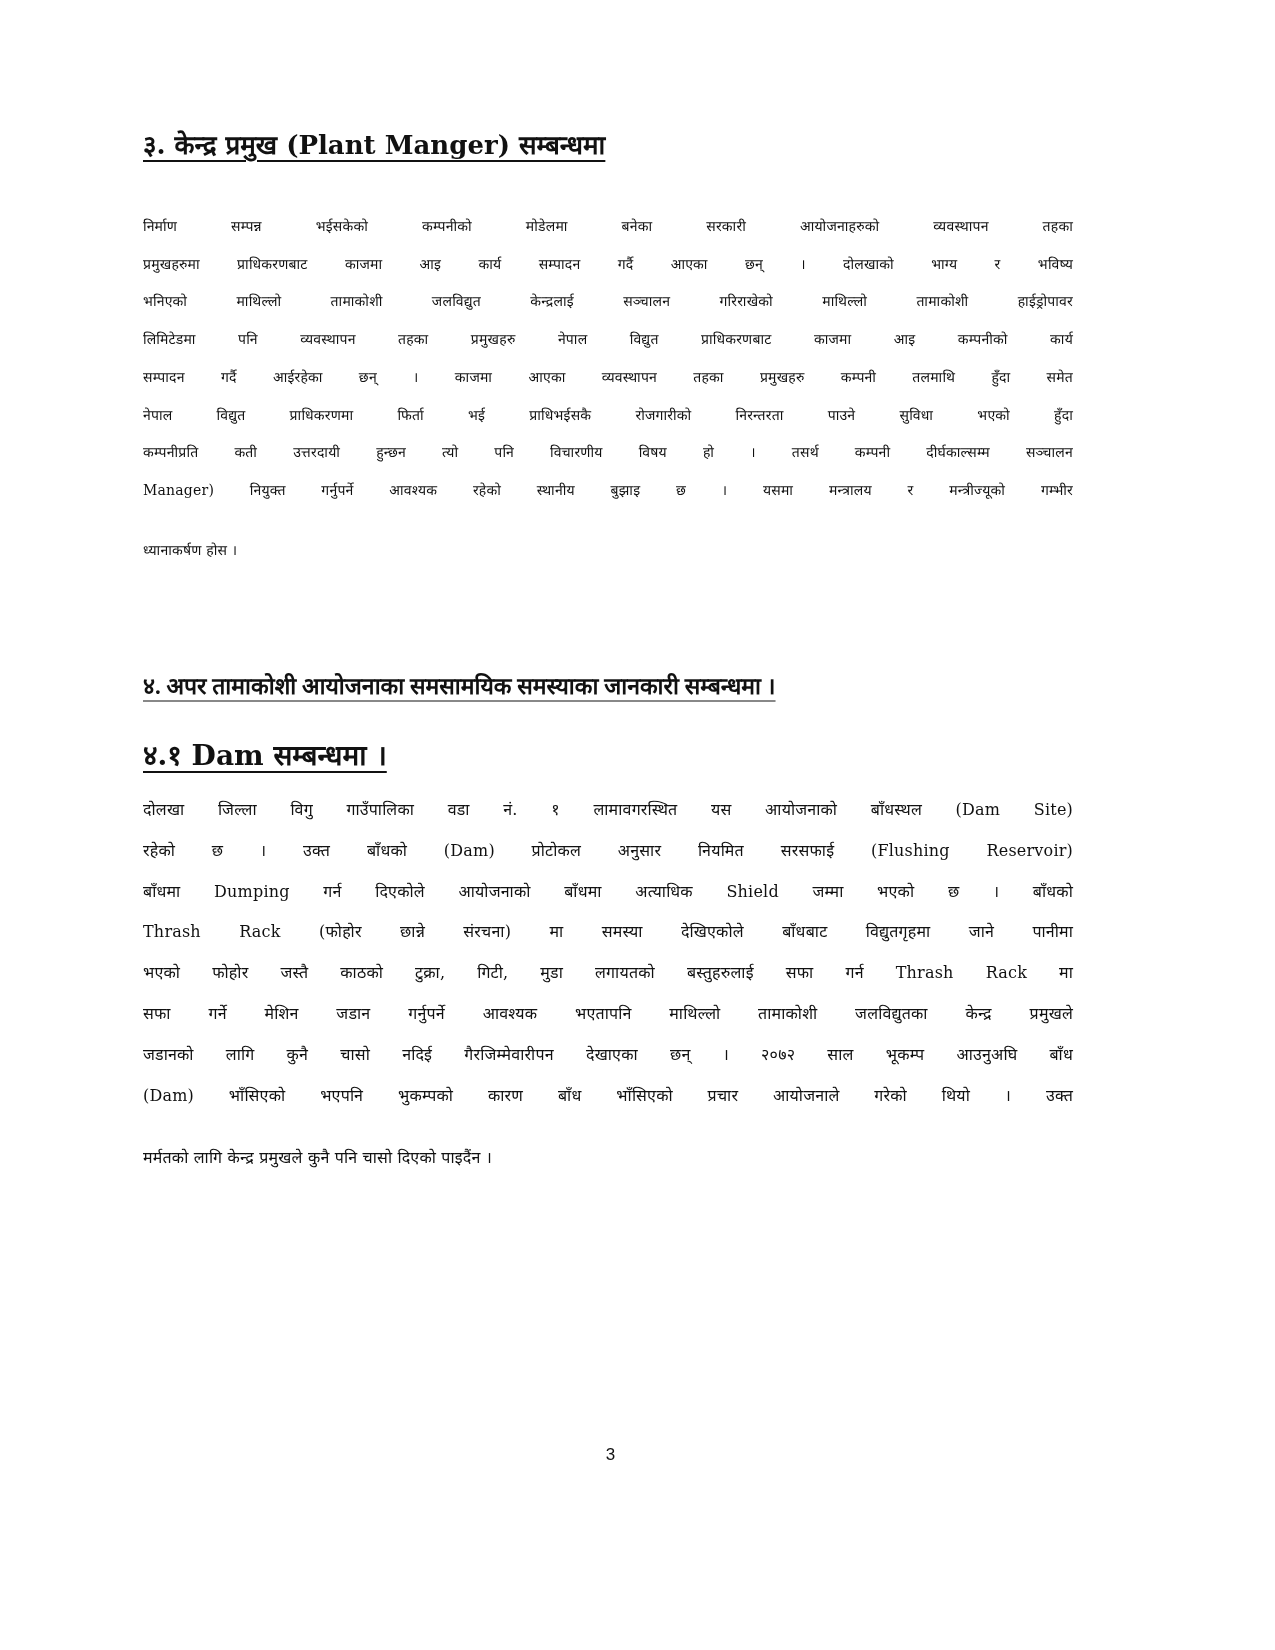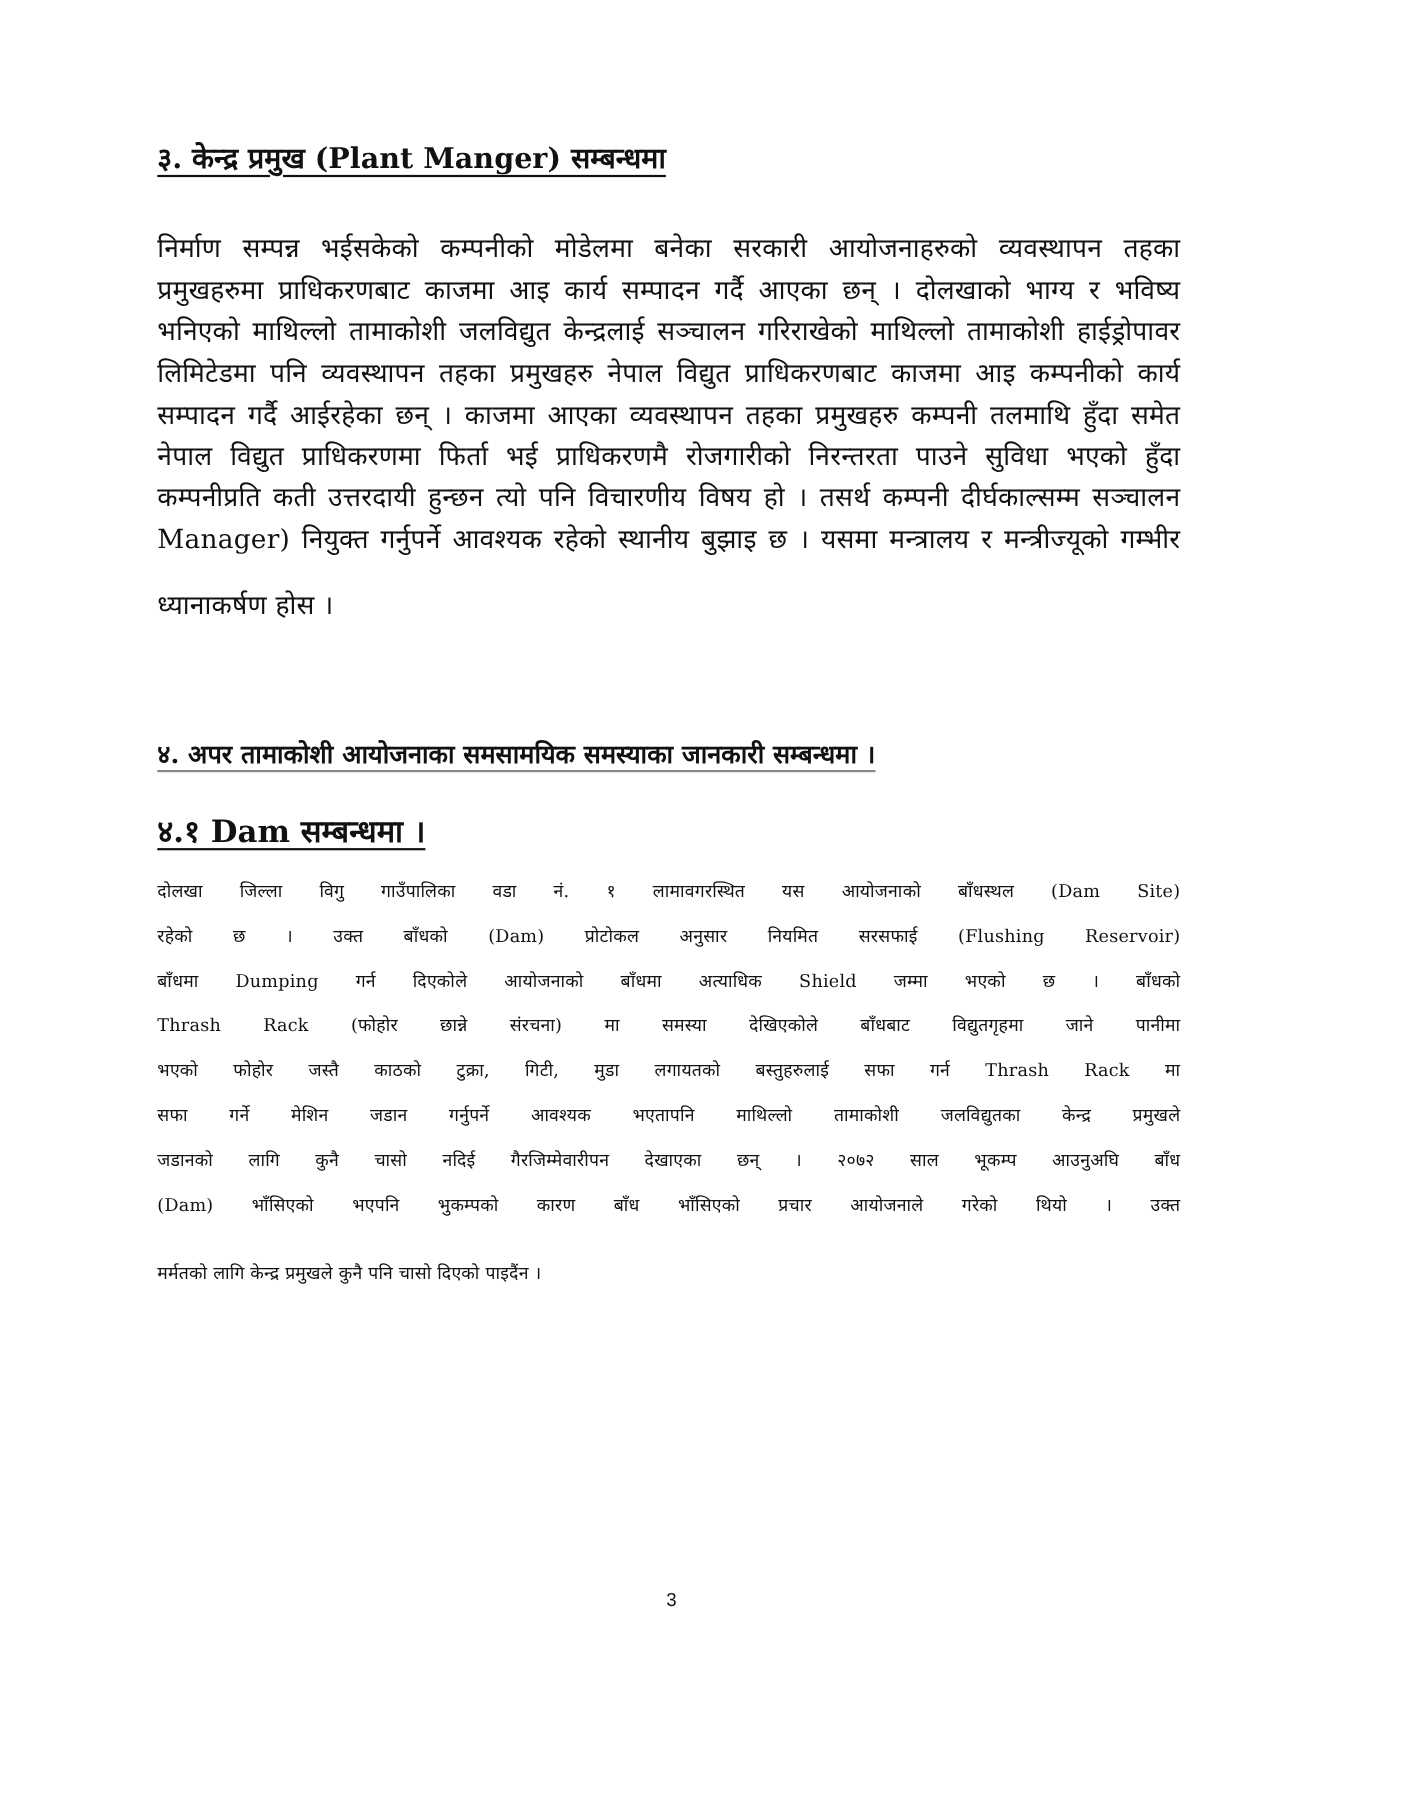--- a/index.html
+++ b/index.html
@@ -7,25 +7,25 @@
       width: 1275px; height: 1650px; position: relative; overflow: hidden;
       font-family: "DejaVu Serif", "Liberation Serif", serif; color: #111;
     }
     .page { position: absolute; left: 143px; top: 0; width: 935px; }
     .heading {
       position: absolute; left: 0; font-weight: bold; font-size: 26px;
       white-space: nowrap; line-height: 1;
       text-decoration: underline; text-underline-offset: 6px; text-decoration-thickness: 2px;
     }
     .h3 { top: 132px; }
-    .h4 { top: 675px; font-size: 23px; text-decoration-color: #888; }
+    .h4 { top: 675px; font-size: 23px; text-decoration-color: #888; font-family: Liberation Serif, serif; }
     .h41 { top: 742px; font-size: 28px; }
     .para {
       position: absolute; left: 0; width: 930px;
-      font-size: 24px; line-height: 37.7px; text-align: justify;
+      font-size: 14px; line-height: 37.7px; text-align: justify;
       letter-spacing: 0.2px;
     }
     .para .line { display: block; white-space: nowrap; text-align-last: justify; text-align: justify; }
     .para .line.last { text-align-last: left; margin-top: 22px; }
     .p1 { top: 208px; }
     .p2 { top: 790px; font-size: 16px; line-height: 40.8px; }
     .page-number {
       position: absolute; left: 0; width: 935px; text-align: center; top: 1445px;
       font-family: "Liberation Sans", sans-serif; font-size: 17px;
     }
@@ -34,21 +34,21 @@
 <body>
 
 <div class="page">
   <div class="heading h3">३. केन्द्र प्रमुख (Plant Manger) सम्बन्धमा</div>
   <div class="para p1" id="p1">
       <span class="line">निर्माण सम्पन्न भईसकेको कम्पनीको मोडेलमा बनेका सरकारी आयोजनाहरुको व्यवस्थापन तहका</span>
       <span class="line">प्रमुखहरुमा प्राधिकरणबाट काजमा आइ कार्य सम्पादन गर्दै आएका छन् । दोलखाको भाग्य र भविष्य</span>
       <span class="line">भनिएको माथिल्लो तामाकोशी जलविद्युत केन्द्रलाई सञ्चालन गरिराखेको माथिल्लो तामाकोशी हाईड्रोपावर</span>
       <span class="line">लिमिटेडमा पनि व्यवस्थापन तहका प्रमुखहरु नेपाल विद्युत प्राधिकरणबाट काजमा आइ कम्पनीको कार्य</span>
       <span class="line">सम्पादन गर्दै आईरहेका छन् । काजमा आएका व्यवस्थापन तहका प्रमुखहरु कम्पनी तलमाथि हुँदा समेत</span>
-      <span class="line">नेपाल विद्युत प्राधिकरणमा फिर्ता भई प्राधिकरणमै रोजगारीको निरन्तरता पाउने सुविधा भएको हुँदा</span>
+      <span class="line">नेपाल विद्युत प्राधिकरणमा फिर्ता भई प्राधिभईसकै रोजगारीको निरन्तरता पाउने सुविधा भएको हुँदा</span>
       <span class="line">कम्पनीप्रति कती उत्तरदायी हुन्छन त्यो पनि विचारणीय विषय हो । तसर्थ कम्पनी दीर्घकाल्सम्म सञ्चालन</span>
       <span class="line">Manager) नियुक्त गर्नुपर्ने आवश्यक रहेको स्थानीय बुझाइ छ । यसमा मन्त्रालय र मन्त्रीज्यूको गम्भीर</span>
       <span class="line last">ध्यानाकर्षण होस ।</span>
     </div>
 
   <div class="heading h4">४. अपर तामाकोशी आयोजनाका समसामयिक समस्याका जानकारी सम्बन्धमा ।</div>
   <div class="heading h41">४.१  Dam सम्बन्धमा ।</div>
   <div class="para p2" id="p2">
       <span class="line">दोलखा जिल्ला विगु गाउँपालिका वडा नं. १ लामावगरस्थित यस आयोजनाको बाँधस्थल (Dam Site)</span>
       <span class="line">रहेको छ । उक्त बाँधको (Dam) प्रोटोकल अनुसार नियमित सरसफाई (Flushing Reservoir)</span>

